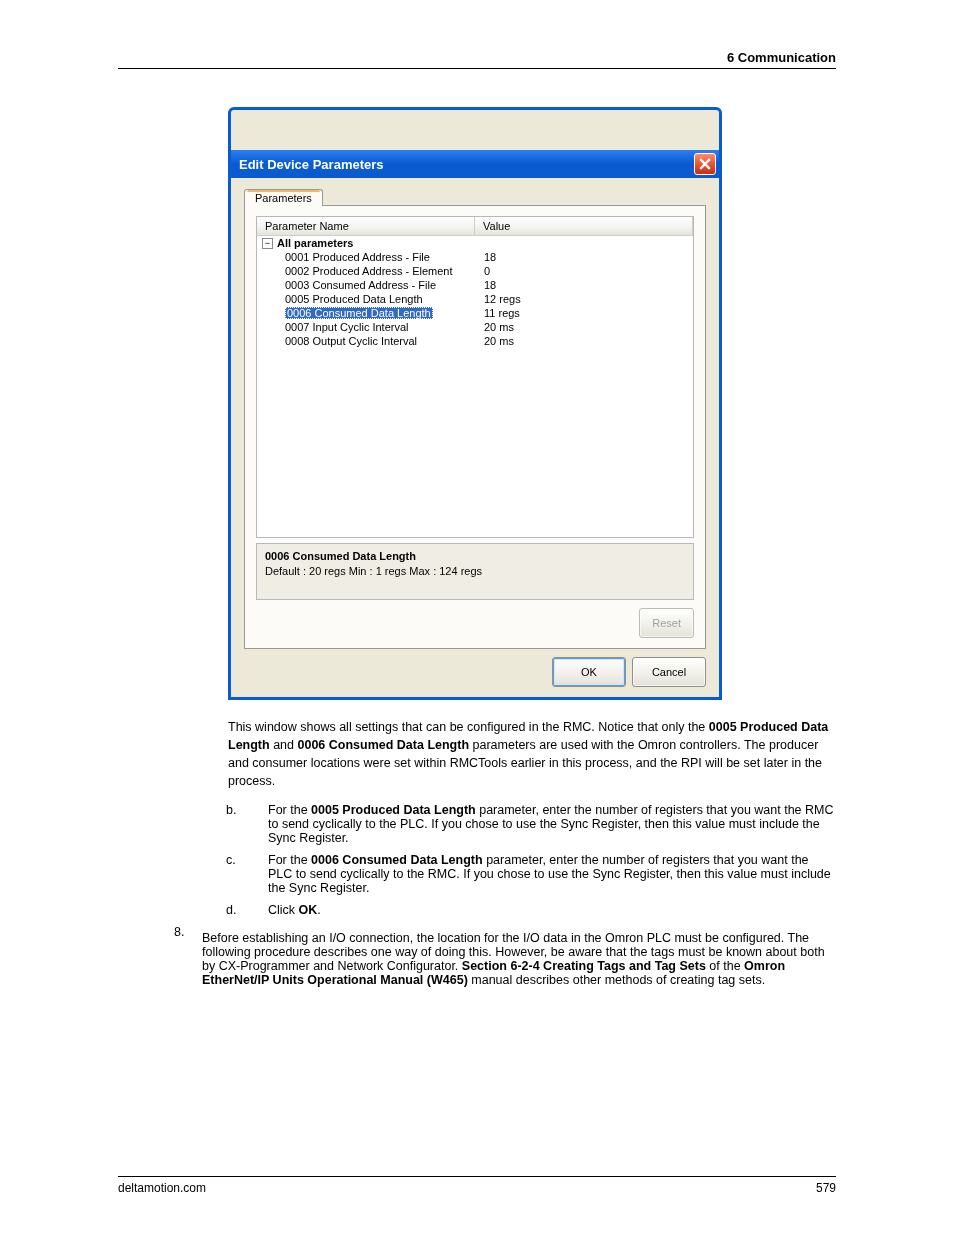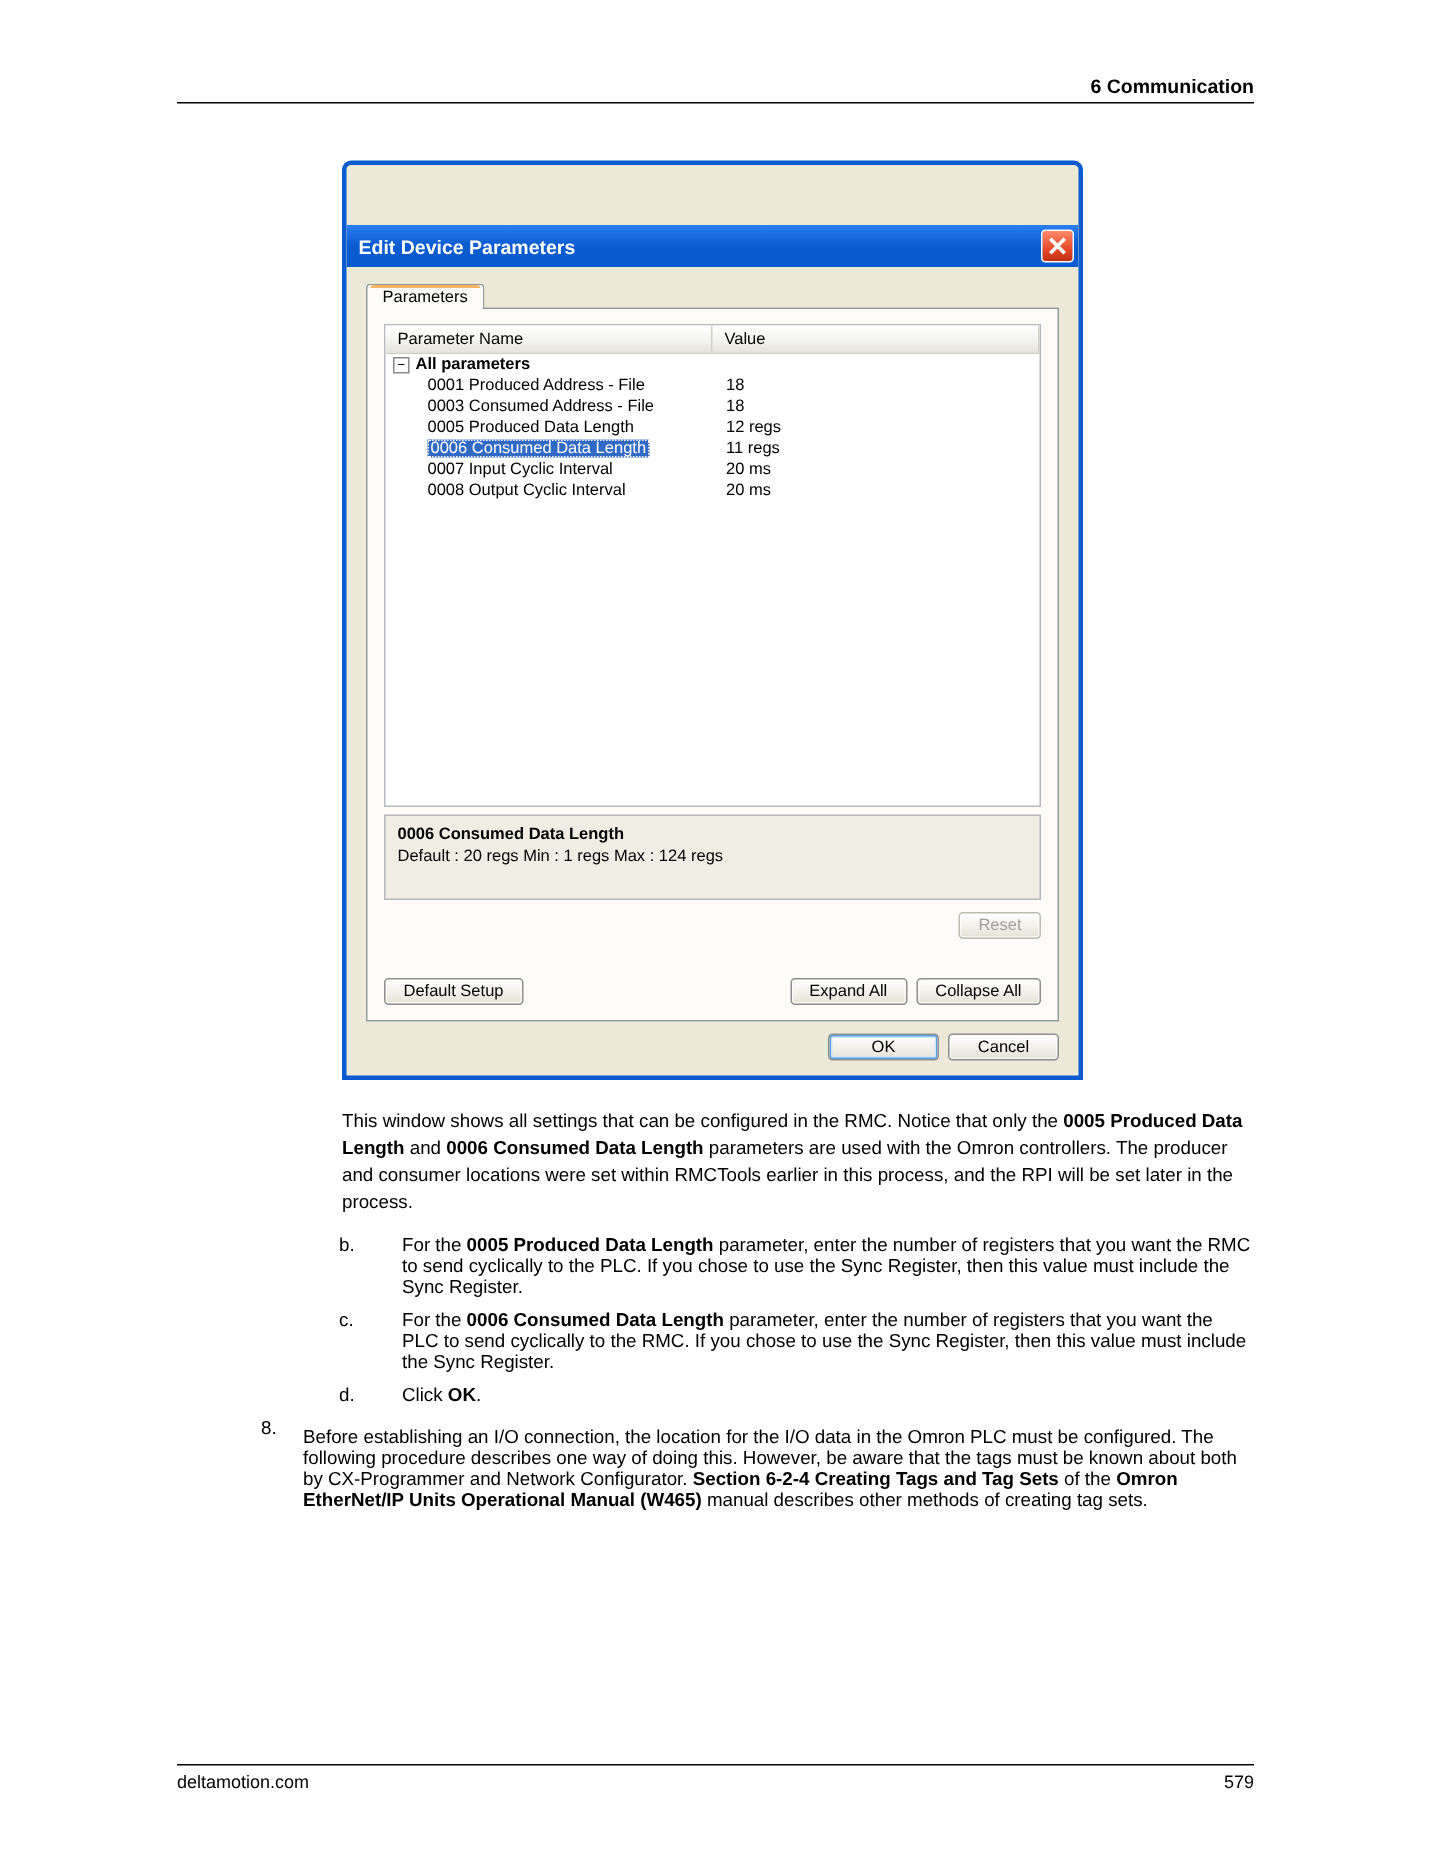--- a/index.html
+++ b/index.html
@@ -150,21 +150,21 @@
     font-size: 11px;
   }
   .detail-box .dtitle {
     font-family: Verdana, Tahoma, sans-serif;
     font-weight: bold;
     margin-bottom: 3px;
   }
 
   .btn {
     display: inline-flex; align-items: center; justify-content: center;
-    height: 18px;
+    height: 30px;
     padding: 0 12px;
     font-family: Tahoma, Arial, sans-serif;
     font-size: 11px;
     background: linear-gradient(to bottom, #fff 0%, #f0efe8 60%, #e4e2d7 100%);
     border: 1px solid #8f8f8f;
     border-radius: 3px;
     box-shadow: inset 0 0 0 1px rgba(255,255,255,0.6);
   }
   .btn.disabled { color: #a0a0a0; border-color: #bcbcb4; }
   .btn.ok-btn { box-shadow: 0 0 0 1px #5a9fe0 inset, 0 0 0 2px #cfe6fb inset; }
@@ -220,20 +220,27 @@
               <div class="tree-row">
                 <div class="col-name">
                   <span class="indent"></span>
                   <span class="txt">0001 Produced Address - File</span>
                 </div>
                 <div class="col-value">18</div>
               </div>
               <div class="tree-row">
                 <div class="col-name">
                   <span class="indent"></span>
+                  <span class="txt">0002 Produced Address - Element</span>
+                </div>
+                <div class="col-value">0</div>
+              </div>
+              <div class="tree-row">
+                <div class="col-name">
+                  <span class="indent"></span>
                   <span class="txt">0003 Consumed Address - File</span>
                 </div>
                 <div class="col-value">18</div>
               </div>
               <div class="tree-row">
                 <div class="col-name">
                   <span class="indent"></span>
                   <span class="txt">0005 Produced Data Length</span>
                 </div>
                 <div class="col-value">12 regs</div>
@@ -261,27 +268,20 @@
               </div>
             </div>
         </div>
         <div class="detail-box">
           <div class="dtitle">0006 Consumed Data Length</div>
           <div>Default : 20 regs  Min : 1 regs  Max : 124 regs</div>
         </div>
         <div class="row-reset">
           <span class="btn disabled">Reset</span>
         </div>
-        <div class="row-bottom1">
-          <span class="btn">Default Setup</span>
-          <span class="right">
-            <span class="btn">Expand All</span>
-            <span class="btn">Collapse All</span>
-          </span>
-        </div>
       </div>
       <div class="row-dialog-btns">
         <span class="btn ok-btn" style="width:74px">OK</span>
         <span class="btn" style="width:74px">Cancel</span>
       </div>
     </div>
   </div>
 
   <p class="body-text" style="margin-top:0">
     <span>This window shows all settings that can be configured in the RMC. Notice that only the </span><b>0005 Produced Data Length</b><span> and </span><b>0006 Consumed Data Length</b><span> parameters are used with the Omron controllers. The producer and consumer locations were set within RMCTools earlier in this process, and the RPI will be set later in the process.</span>

